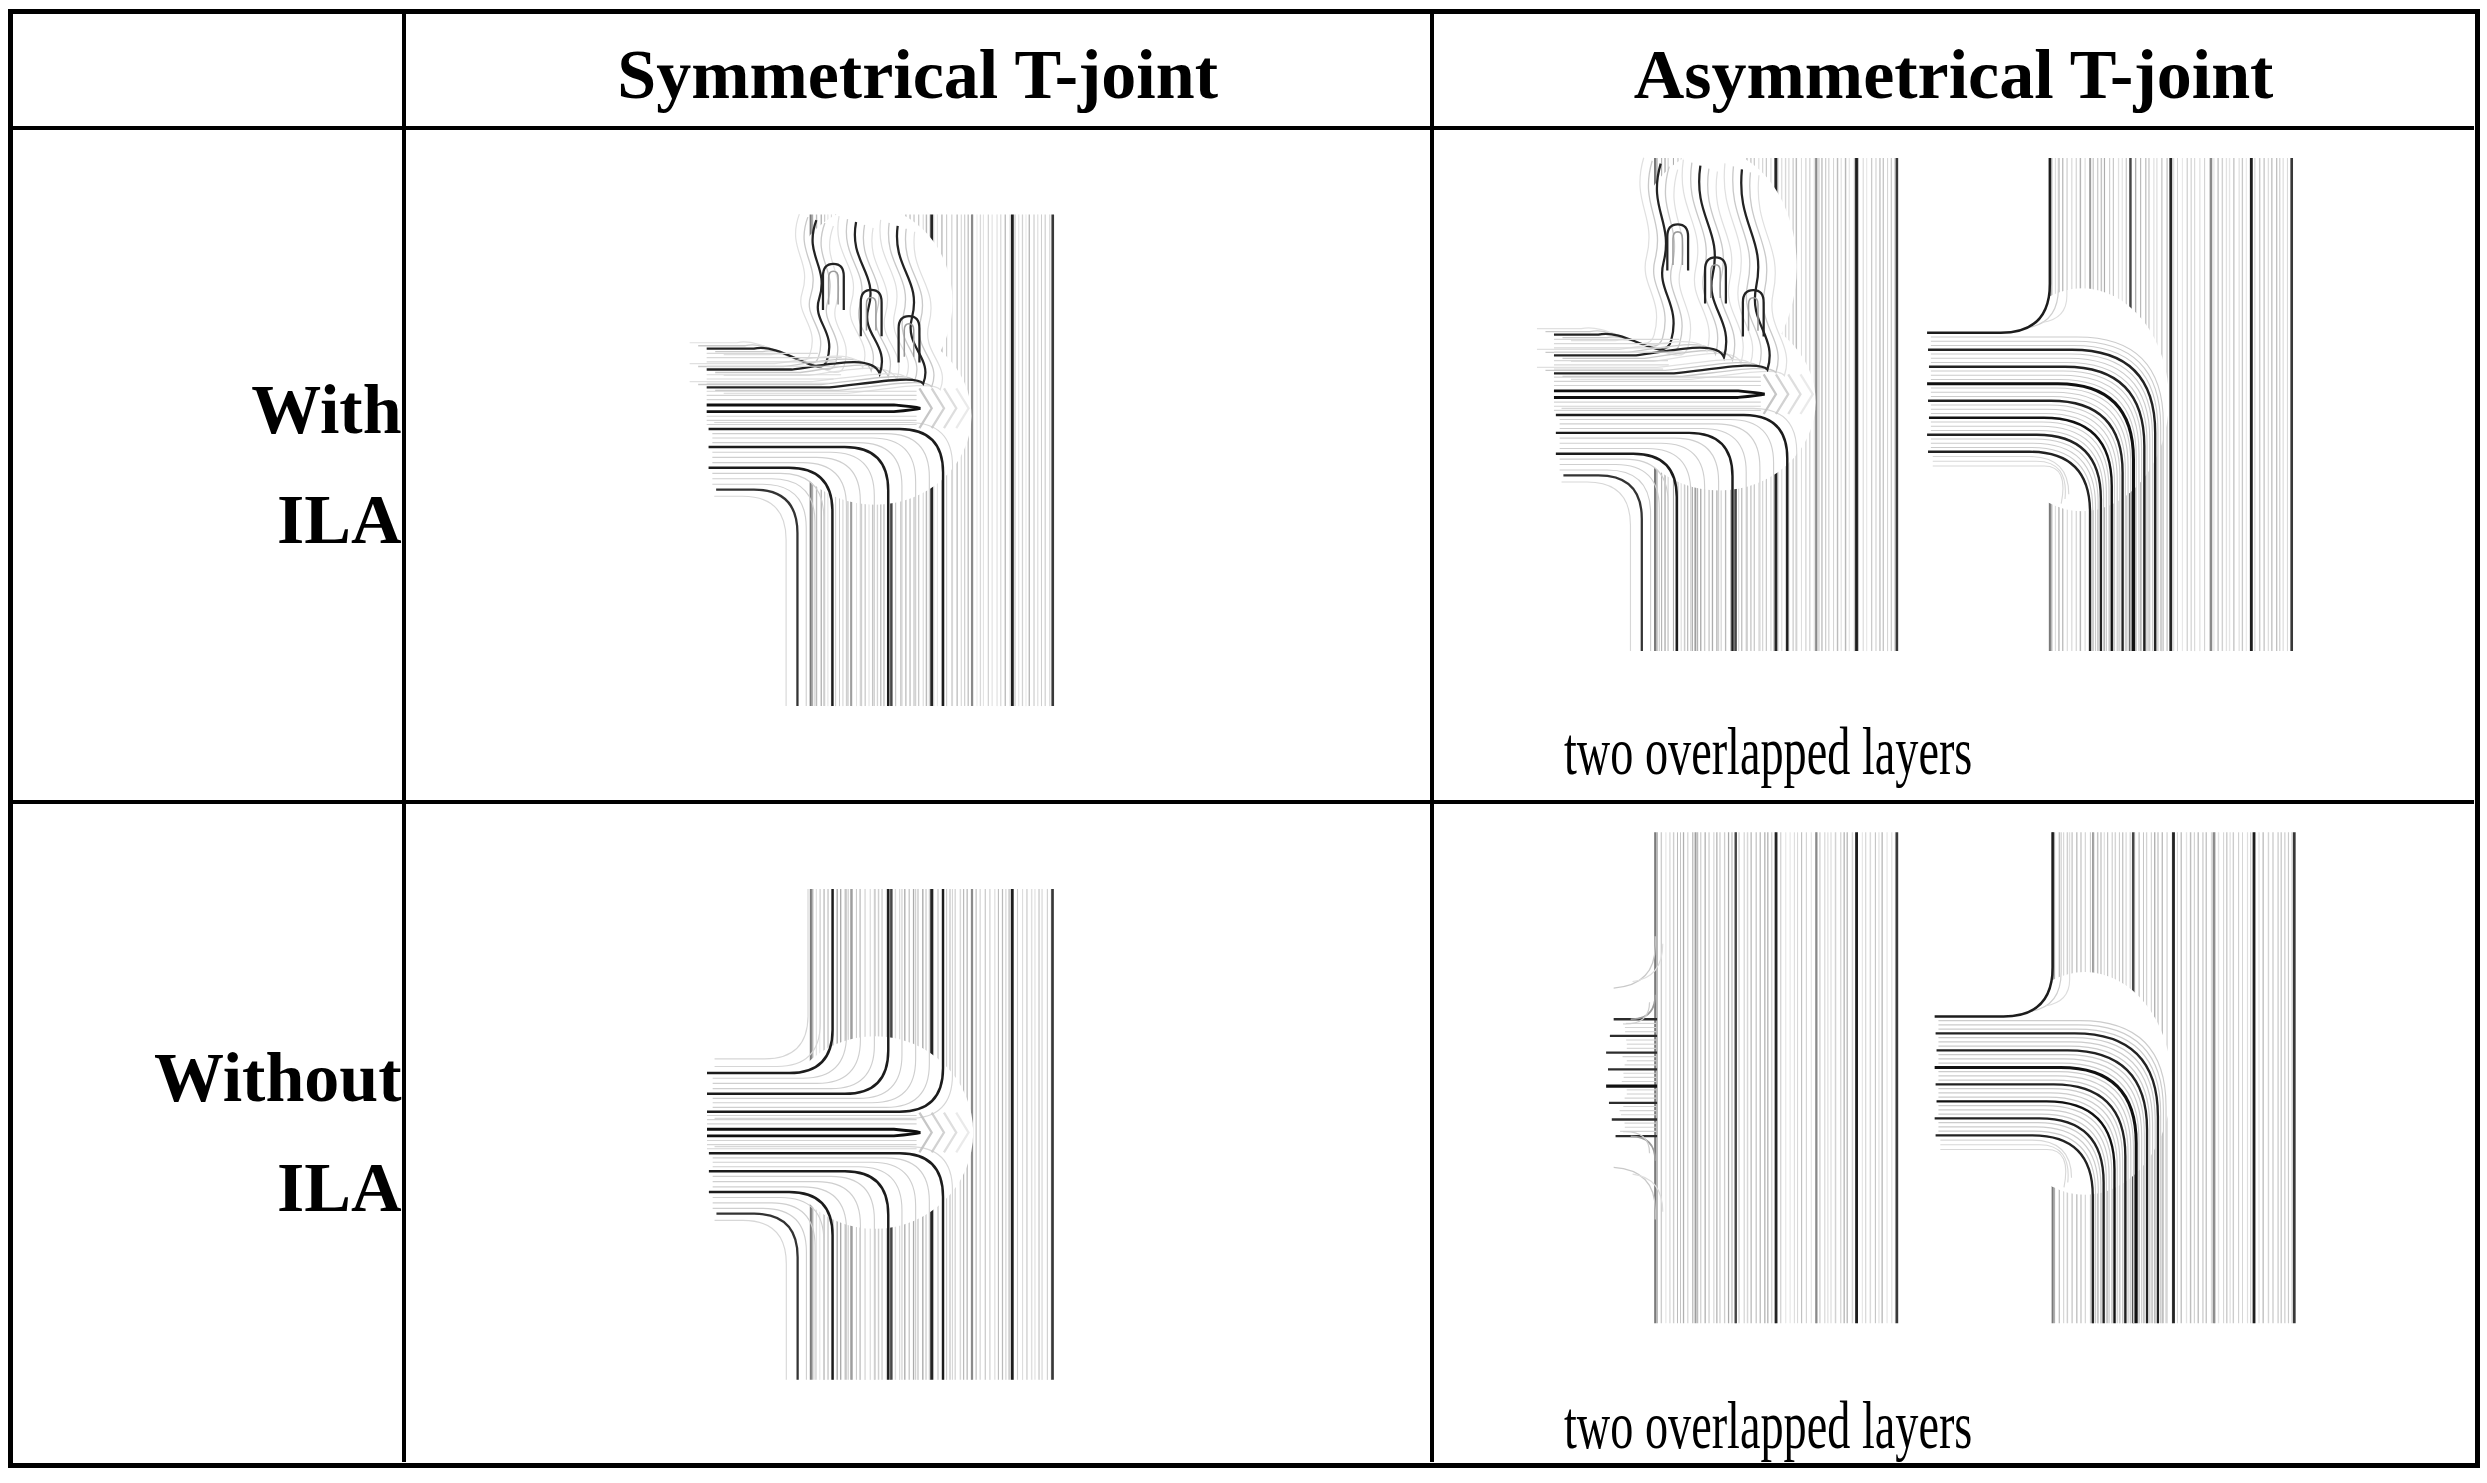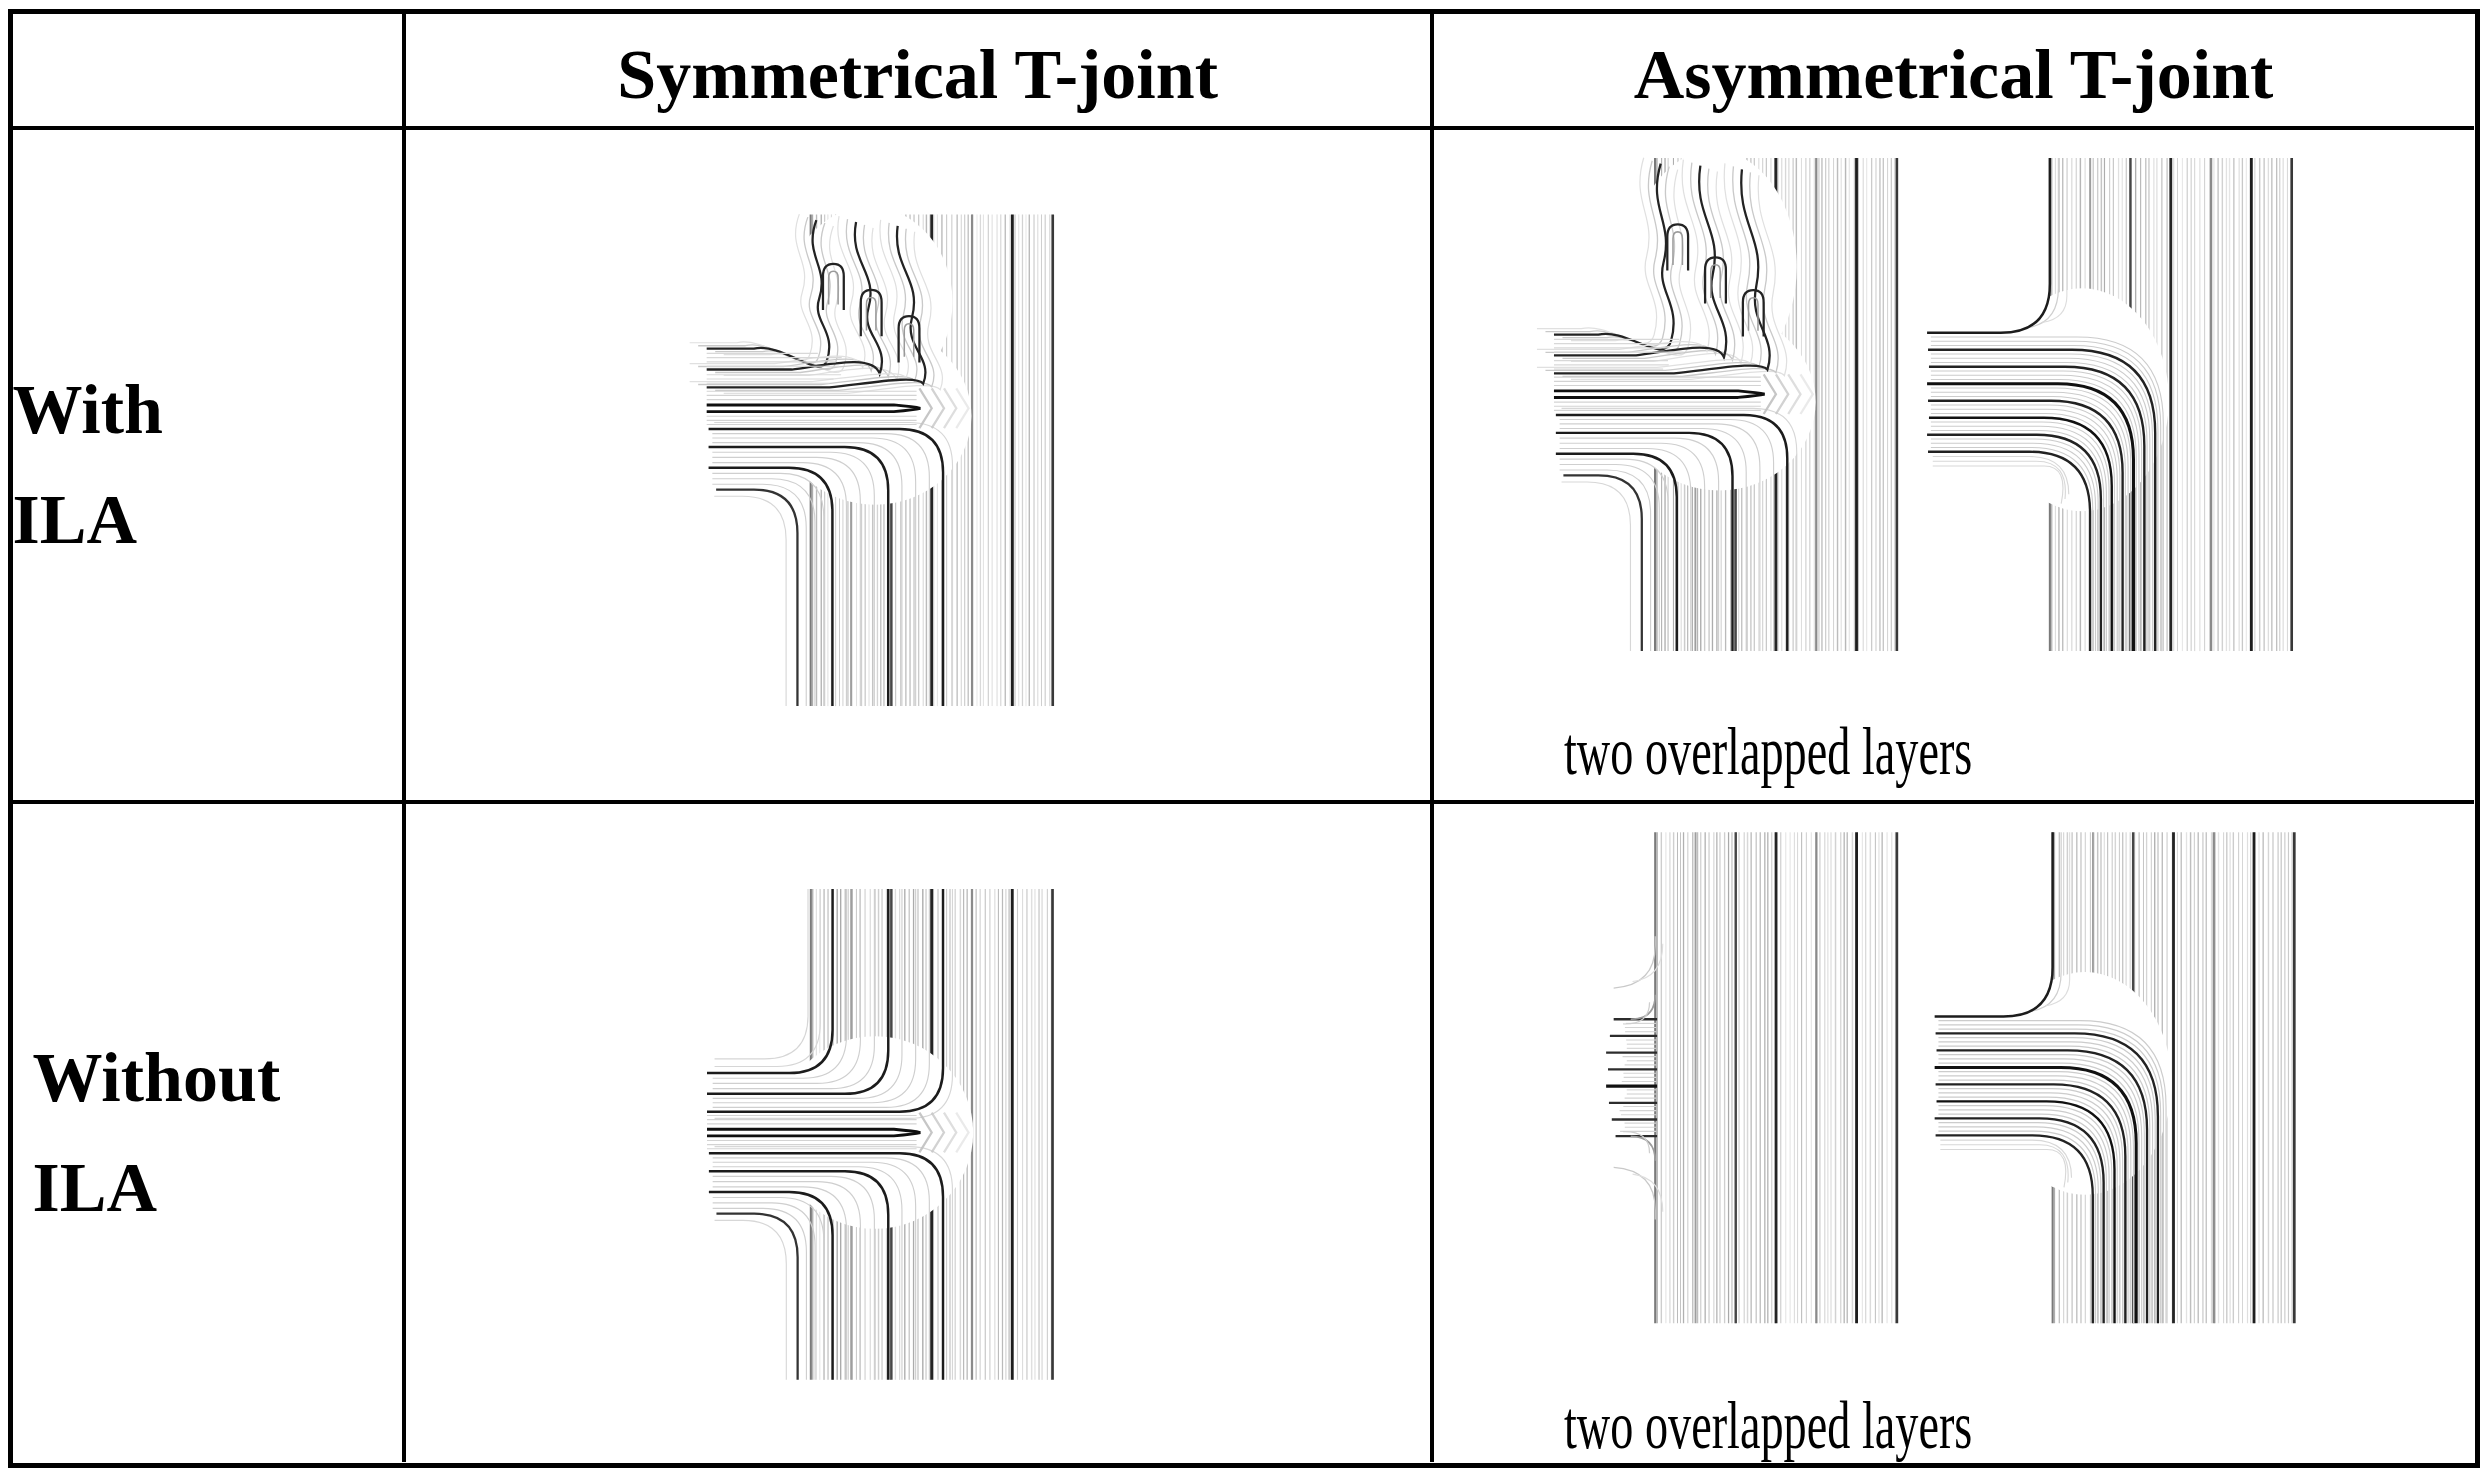--- a/index.html
+++ b/index.html
@@ -8,21 +8,21 @@
   .tbl{position:absolute;left:7.6px;top:9.4px;width:2472px;height:1459px;box-sizing:border-box;
        border:5.7px solid #000;display:grid;
        grid-template-columns:393px 1028px 1040px;
        grid-template-rows:116px 674px 658px;}
   .cell{box-sizing:border-box;border-right:4.7px solid #000;border-bottom:4.7px solid #000;
         position:relative;background:#fff;}
   .cell.last-col{border-right:none;}
   .cell.last-row{border-bottom:none;padding-left:20px;}
   .head{display:flex;align-items:center;justify-content:center;padding-top:9.4px;}
   .head span{font-weight:bold;font-size:70px;letter-spacing:0px;white-space:nowrap;}
-  .rowlab{display:flex;flex-direction:column;align-items:flex-start;justify-content:center;}
+  .rowlab{display:flex;flex-direction:column;align-items:flex-end;justify-content:center;}
   .rowlab span{font-weight:bold;font-size:70px;line-height:1.58;white-space:nowrap;}
   .fig svg{position:absolute;left:0;top:0;width:100%;height:100%;display:block;}
   .caption{position:absolute;left:130px;top:584px;font-size:68px;line-height:1.1;
            transform:scaleX(0.68);transform-origin:0 0;white-space:nowrap;}
 </style>
 </head>
 <body>
 
 <div class="page">
   <div class="tbl">

